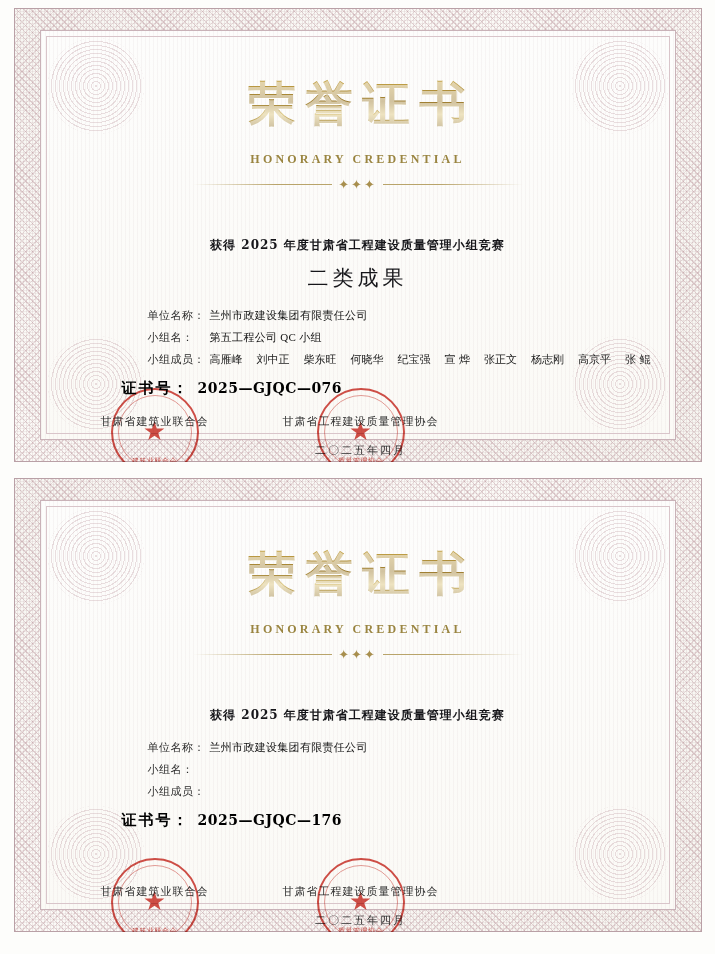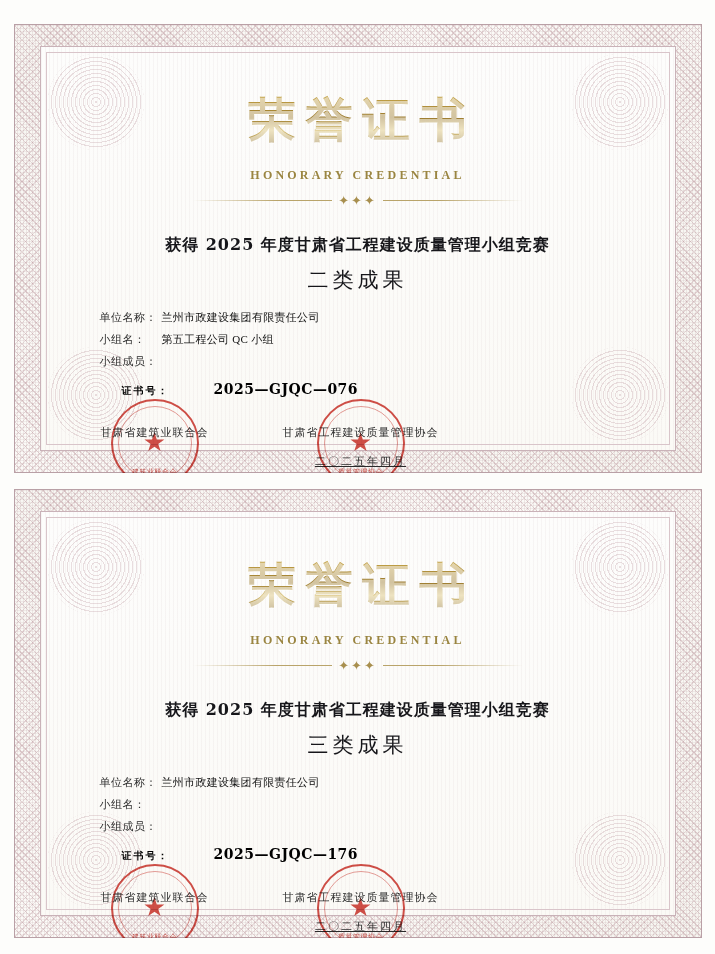--- a/index.html
+++ b/index.html
@@ -14,21 +14,21 @@
     overflow: hidden;
   }
   .page {
     width: 715px;
     height: 954px;
     background: #fdfdfb;
     display: flex;
     flex-direction: column;
     align-items: center;
     justify-content: flex-start;
-    padding-top: 24px;
+    padding-top: 8px;
     box-sizing: border-box;
   }
 
   
   .certificate {
     position: relative;
     width: 688px;
     height: 454px;
     margin-bottom: 16px;
     background:
@@ -143,24 +143,24 @@
     color: #16161a;
   }
   .stmt .l1 {
     font-family: "DejaVu Serif", serif;
     font-size: 18px;
     font-weight: 700;
     letter-spacing: 1px;
   }
   .stmt .l2 {
     font-family: "DejaVu Serif", serif;
-    font-size: 16px;
+    font-size: 12px;
     font-weight: 700;
     letter-spacing: 1px;
-    margin-top: 8px;
+    margin-top: 26px;
   }
   .stmt .l3 {
     font-family: "DejaVu Serif", serif;
     font-size: 21px;
     font-weight: 400;
     letter-spacing: 4px;
     margin-top: 10px;
   }
 
   
@@ -177,20 +177,21 @@
     font-size: 11.5px;
     color: #1a1a1a;
   }
   .field-label {
     width: 62px;
     flex: none;
     color: #2b2b2b;
     font-family: "DejaVu Sans", sans-serif;
     font-size: 11px;
     letter-spacing: .5px;
+    margin-left: 48px;
   }
   .field-value {
     font-family: Liberation Serif, serif;
     font-size: 11px;
     color: #111;
     letter-spacing: .3px;
   }
   .members {
     display: flex;
     flex-wrap: wrap;
@@ -199,31 +200,30 @@
     font-size: 11px;
   }
   .cert-no-row {
     display: flex;
     align-items: baseline;
     margin-top: 12px;
     padding-left: 22px;
   }
   .cert-no-label {
     font-family: Liberation Mono, monospace;
-    font-size: 10px;
+    font-size: 15px;
     font-weight: 700;
     letter-spacing: 2px;
     margin-right: 8px;
   }
   .cert-no-value {
     font-family: "DejaVu Serif", serif;
     font-size: 14px;
     font-weight: 700;
     letter-spacing: .5px;
-    margin-left: 36px;
   }
 
   
   .sign-area {
     position: absolute;
     left: 46px;
     right: 36px;
     bottom: 4px;
     display: flex;
     justify-content: flex-start;
@@ -241,21 +241,20 @@
     font-size: 11px;
     letter-spacing: 1px;
     white-space: nowrap;
   }
   .sign-date {
     font-family: "DejaVu Sans", sans-serif;
     font-size: 11px;
     letter-spacing: 2px;
     margin-top: 14px;
     white-space: nowrap;
-    text-decoration: underline;
   }
   .seal {
     position: absolute;
     width: 84px;
     height: 84px;
     border-radius: 50%;
     border: 2.5px solid #c8281f;
     left: 50%;
     top: -26px;
     transform: translateX(-50%);
@@ -320,20 +319,32 @@
         <div class="field-row">
           <div class="field-label">单位名称：</div>
           <div class="field-value">兰州市政建设集团有限责任公司</div>
         </div>
         <div class="field-row">
           <div class="field-label">小组名：</div>
           <div class="field-value">第五工程公司 QC 小组</div>
         </div>
         <div class="field-row">
           <div class="field-label">小组成员：</div>
+          <div class="members">
+            <span>高雁峰</span>
+            <span>刘中正</span>
+            <span>柴东旺</span>
+            <span>何晓华</span>
+            <span>纪宝强</span>
+            <span>宣  烨</span>
+            <span>张正文</span>
+            <span>杨志刚</span>
+            <span>高京平</span>
+            <span>张  鲲</span>
+          </div>
         </div>
 
         <div class="cert-no-row">
           <div class="cert-no-label">证书号：</div>
           <div class="cert-no-value">2025—GJQC—076</div>
         </div>
       </div>
     </div>
 
     <div class="sign-area">
@@ -367,21 +378,20 @@
       <div class="big-title">荣誉证书</div>
       <div class="sub-title">HONORARY CREDENTIAL</div>
       <div class="divider">
         <div class="line"></div>
         <div class="orn">✦✦✦</div>
         <div class="line right"></div>
       </div>
 
       <div class="stmt">
         <div class="l2">获得 2025 年度甘肃省工程建设质量管理小组竞赛</div>
-        <div class="l3">三类成果</div>
       </div>
 
       <div class="fields">
         <div class="field-row">
           <div class="field-label">单位名称：</div>
           <div class="field-value">兰州市政建设集团有限责任公司</div>
         </div>
         <div class="field-row">
           <div class="field-label">小组名：</div>
         </div>

